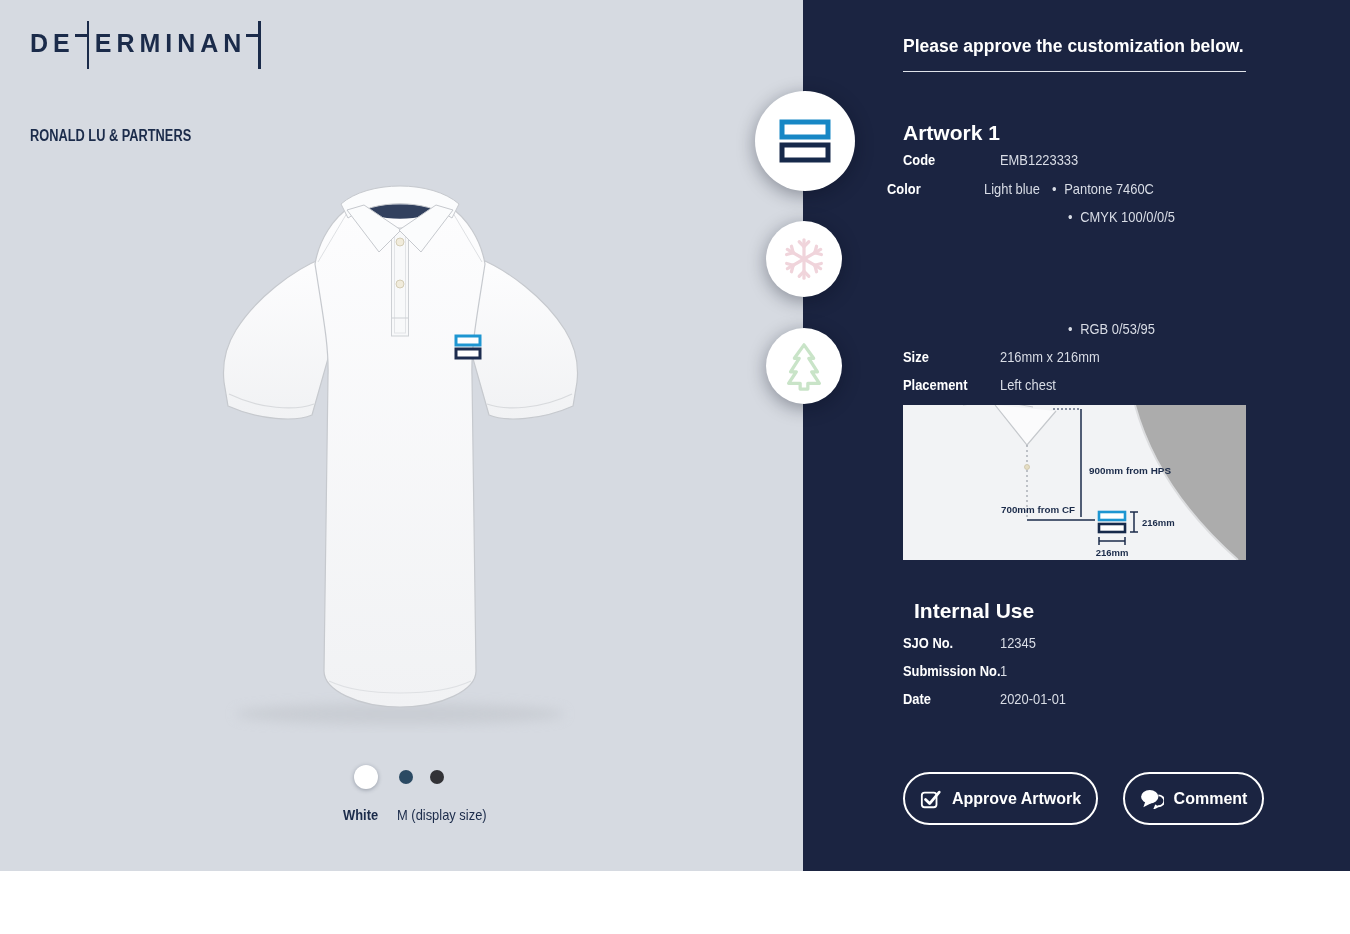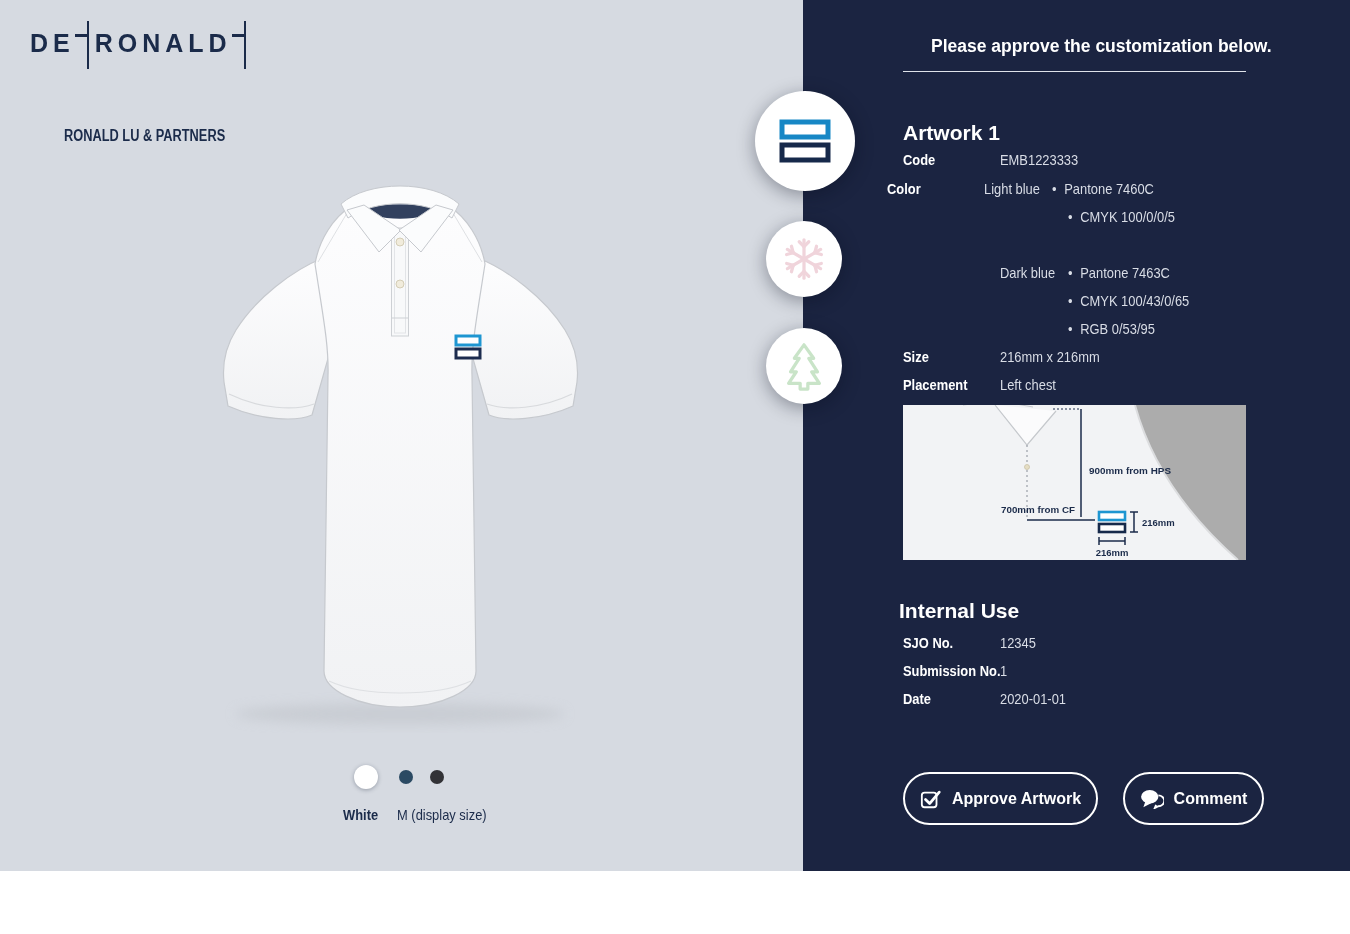--- a/index.html
+++ b/index.html
@@ -14,21 +14,21 @@
   .cond{display:inline-block;transform:scaleX(.86);transform-origin:0 50%;white-space:nowrap;}
 
   
   .brand{position:absolute;left:30px;top:20px;height:46px;font-size:25px;font-weight:bold;
          letter-spacing:5px;color:#1B2B4A;display:flex;align-items:center;justify-content:space-between;}
   .logo-t{display:inline-block;position:relative;width:15px;height:19px;margin:0 5px 0 0;}
   .logo-t .stem{position:absolute;left:12px;top:-13px;width:2.5px;height:48px;background:#1B2B4A;}
   .logo-t .bar{position:absolute;left:0;top:0;width:14px;height:3px;background:#1B2B4A;}
 
   .prod-title{position:absolute;left:30px;top:85px;font-size:23px;font-weight:bold;color:#1B2B4A;}
-  .prod-client{position:absolute;left:30px;top:127px;font-size:16px;font-weight:bold;color:#1B2B4A;margin-left:34px;}
+  .prod-client{position:absolute;left:30px;top:127px;font-size:16px;font-weight:bold;color:#1B2B4A;}
 
   
   .swatch{position:absolute;border-radius:50%;cursor:pointer;}
   .swatch-white{left:354px;top:765px;width:24px;height:24px;background:#FFFFFF;
                 box-shadow:0 1px 4px rgba(30,40,60,.35);}
   .swatch-navy{left:399px;top:770px;width:14px;height:14px;background:#2B4A63;}
   .swatch-black{left:430px;top:770px;width:14px;height:14px;background:#323236;}
   .swatch-caption{position:absolute;left:343px;top:806px;font-size:15px;white-space:nowrap;}
   .swatch-caption .name{font-weight:bold;margin-right:13px;}
 
@@ -64,21 +64,21 @@
 <div class="page">
 
   <div class="panel-left">
 
     <div class="brand">
       <span>DE</span>
         <span class="logo-t">
           <span class="stem"></span>
           <span class="bar"></span>
         </span>
-        <span>RONALD</span>
+        <span>ERMINAN</span>
         <span class="logo-t">
           <span class="stem"></span>
           <span class="bar"></span>
         </span>
     </div>
 
     <div class="prod-client"><span class="cond" style="transform:scaleX(.8);">RONALD LU &amp; PARTNERS</span></div>
 
     <svg style="position:absolute;left:183px;top:166px;" width="435" height="567" viewBox="0 0 435 567">
       <defs>
@@ -123,44 +123,37 @@
     <div class="swatch swatch-white"></div>
     <div class="swatch swatch-navy"></div>
     <div class="swatch swatch-black"></div>
     <div class="swatch-caption">
       <span class="name cond">White</span><span class="cond">M (display size)</span>
     </div>
   </div>
 
   <div class="panel-right">
 
-    <div class="rp rp-head" style="position:absolute;left:100px;top:36px;margin-left:28px;">Please approve the customization below.</div>
+    <div class="rp rp-head" style="position:absolute;left:100px;top:36px;">Please approve the customization below.</div>
 
     <div class="divider" style="left:100px;"></div>
 
     <div class="rp sec-title" style="left:100px;top:121px;">Artwork 1</div>
 
     <div class="rp spec-line" style="left:100px;top:150px;">
       <span class="lbl"><span class="cond">Code</span></span>
       <span class="val"><span class="cond">EMB1223333</span></span>
     </div>
     <div class="rp spec-line" style="left:84px;top:179px;">
       <span class="lbl"><span class="cond">Color</span></span>
       <span class="subval"><span class="cond">Light blue</span></span>
       <span class="bullet"><span class="cond">Pantone 7460C</span></span>
     </div>
     <div class="rp spec-line" style="left:100px;top:207px;">
       <span class="bullet"><span class="cond">CMYK 100/0/0/5</span></span>
-    </div>
-    <div class="rp spec-line" style="left:100px;top:263px;">
-      <span class="subval"><span class="cond">Dark blue</span></span>
-      <span class="bullet"><span class="cond">Pantone 7463C</span></span>
-    </div>
-    <div class="rp spec-line" style="left:100px;top:291px;">
-      <span class="bullet"><span class="cond">CMYK 100/43/0/65</span></span>
     </div>
     <div class="rp spec-line" style="left:100px;top:319px;">
       <span class="bullet"><span class="cond">RGB 0/53/95</span></span>
     </div>
     <div class="rp spec-line" style="left:100px;top:347px;">
       <span class="lbl"><span class="cond">Size</span></span>
       <span class="val"><span class="cond">216mm x 216mm</span></span>
     </div>
     <div class="rp spec-line" style="left:100px;top:375px;">
       <span class="lbl"><span class="cond">Placement</span></span>
@@ -185,21 +178,21 @@
       <line x1="231" y1="107" x2="231" y2="127" stroke="#1B2B4A" stroke-width="1.5"></line>
       <line x1="227" y1="107" x2="235" y2="107" stroke="#1B2B4A" stroke-width="1.5"></line>
       <line x1="227" y1="127" x2="235" y2="127" stroke="#1B2B4A" stroke-width="1.5"></line>
       <text x="239" y="121" font-size="9.5" font-weight="bold" fill="#1B2B4A">216mm</text>
       <line x1="196" y1="136" x2="222" y2="136" stroke="#1B2B4A" stroke-width="1.5"></line>
       <line x1="196" y1="132" x2="196" y2="140" stroke="#1B2B4A" stroke-width="1.5"></line>
       <line x1="222" y1="132" x2="222" y2="140" stroke="#1B2B4A" stroke-width="1.5"></line>
       <text x="209" y="151" font-size="9.5" font-weight="bold" fill="#1B2B4A" text-anchor="middle">216mm</text>
     </svg>
 
-    <div class="rp sec-title" style="left:96px;top:599px;">Internal Use</div>
+    <div class="rp sec-title" style="left:111px;top:599px;">Internal Use</div>
     <div class="rp spec-line" style="left:100px;top:633px;">
       <span class="lbl"><span class="cond">SJO No.</span></span>
       <span class="val"><span class="cond">12345</span></span>
     </div>
     <div class="rp spec-line" style="left:100px;top:661px;">
       <span class="lbl"><span class="cond">Submission No.</span></span>
       <span class="val"><span class="cond">1</span></span>
     </div>
     <div class="rp spec-line" style="left:100px;top:689px;">
       <span class="lbl"><span class="cond">Date</span></span>

